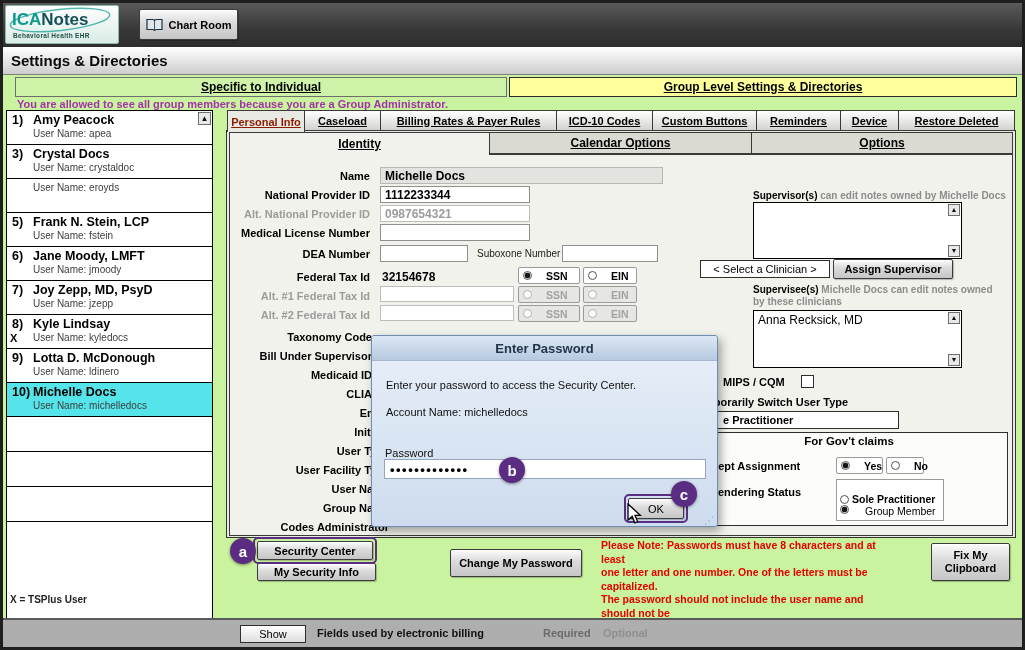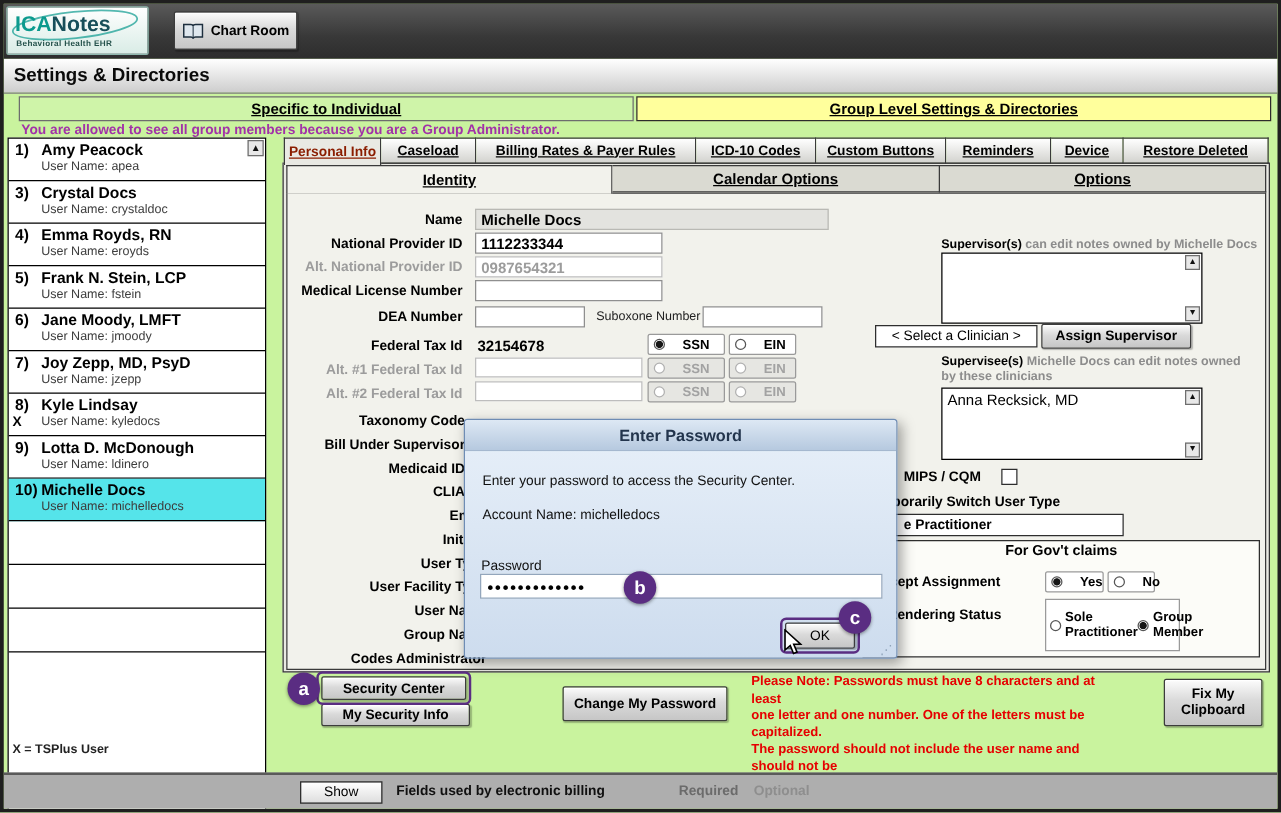--- a/index.html
+++ b/index.html
@@ -109,21 +109,20 @@
   <div class="ab" id="userlist">
     <div class="urow">
       <div class="u1"><span class="num">1)</span><span>Amy Peacock</span></div>
       <div class="u2">User Name: apea</div>
     </div>
     <div class="urow">
       <div class="u1"><span class="num">3)</span><span>Crystal Docs</span></div>
       <div class="u2">User Name: crystaldoc</div>
     </div>
     <div class="urow">
-      <div class="u1"><span class="num">4)</span><span>Emma Royds, RN</span></div>
       <div class="u2">User Name: eroyds</div>
     </div>
     <div class="urow">
       <div class="u1"><span class="num">5)</span><span>Frank N. Stein, LCP</span></div>
       <div class="u2">User Name: fstein</div>
     </div>
     <div class="urow">
       <div class="u1"><span class="num">6)</span><span>Jane Moody, LMFT</span></div>
       <div class="u2">User Name: jmoody</div>
     </div>
@@ -271,26 +270,26 @@
   <div class="ab" style="left:695px;top:457px;font-size:11px;font-weight:bold;white-space:nowrap">Accept Assignment</div>
   <div class="ab seg" style="left:833px;top:454px;width:47px;height:17px">
       <span class="radio on"></span>
       <span>Yes</span>
     </div>
   <div class="ab seg" style="left:883px;top:454px;width:38px;height:17px">
       <span class="radio"></span>
       <span>No</span>
     </div>
   <div class="ab" style="left:707px;top:483px;font-size:11px;font-weight:bold;white-space:nowrap">Rendering Status</div>
-  <div class="ab" style="left:833px;top:476px;width:108px;height:42px;background:#fff;border:1px solid #9a9a9a;padding:3px 3px;display:flex;flex-direction:row;justify-content:space-between">
+  <div class="ab" style="left:833px;top:476px;width:108px;height:42px;background:#fff;border:1px solid #9a9a9a;padding:13px 3px;display:flex;flex-direction:column;justify-content:space-between">
     <div style="display:flex;align-items:center;gap:3px;font-size:10.5px;font-weight:bold">
         <span class="radio"></span>
         <span>Sole Practitioner</span>
       </div>
-    <div style="display:flex;align-items:center;gap:3px;font-size:10.5px;font-weight:bold">
+    <div style="display:flex;gap:16px;font-size:10.5px;font-weight:normal">
         <span class="radio on"></span>
         <span>Group Member</span>
       </div>
   </div>
 
   <div class="circ" style="left:227px;top:535px">a</div>
   <div class="ring" style="left:250px;top:534px;width:124px;height:27px"></div>
   <div class="ab btn" style="left:254px;top:538px;width:116px;height:19px">Security Center</div>
   <div class="ab btn" style="left:254px;top:560px;width:119px;height:18px">My Security Info</div>
   <div class="ab btn" style="left:447px;top:546px;width:132px;height:28px">Change My Password</div>

